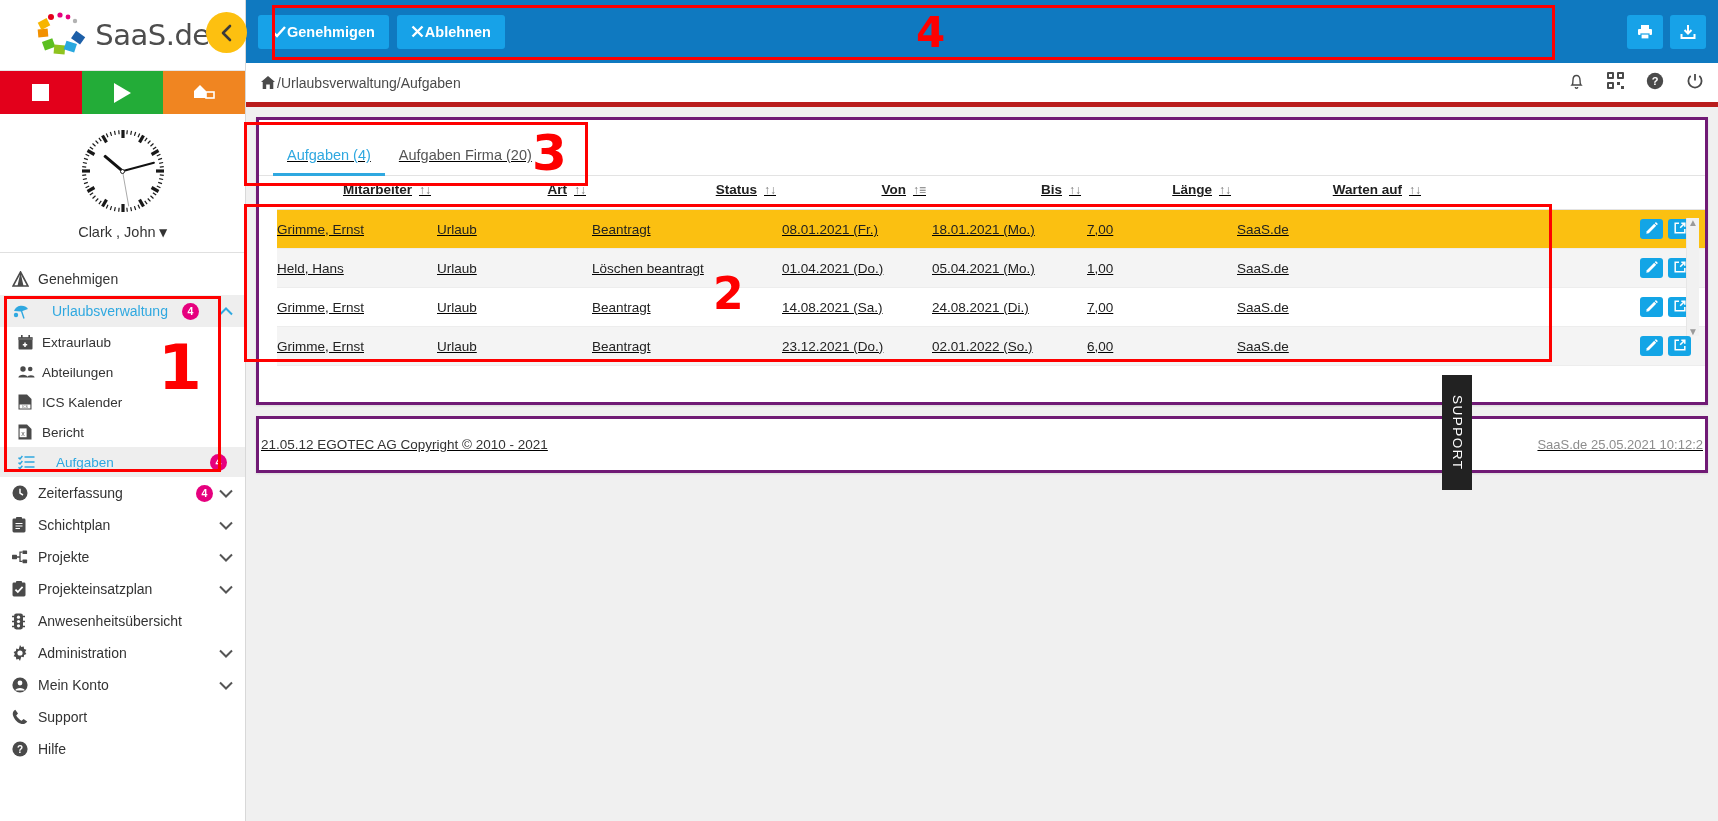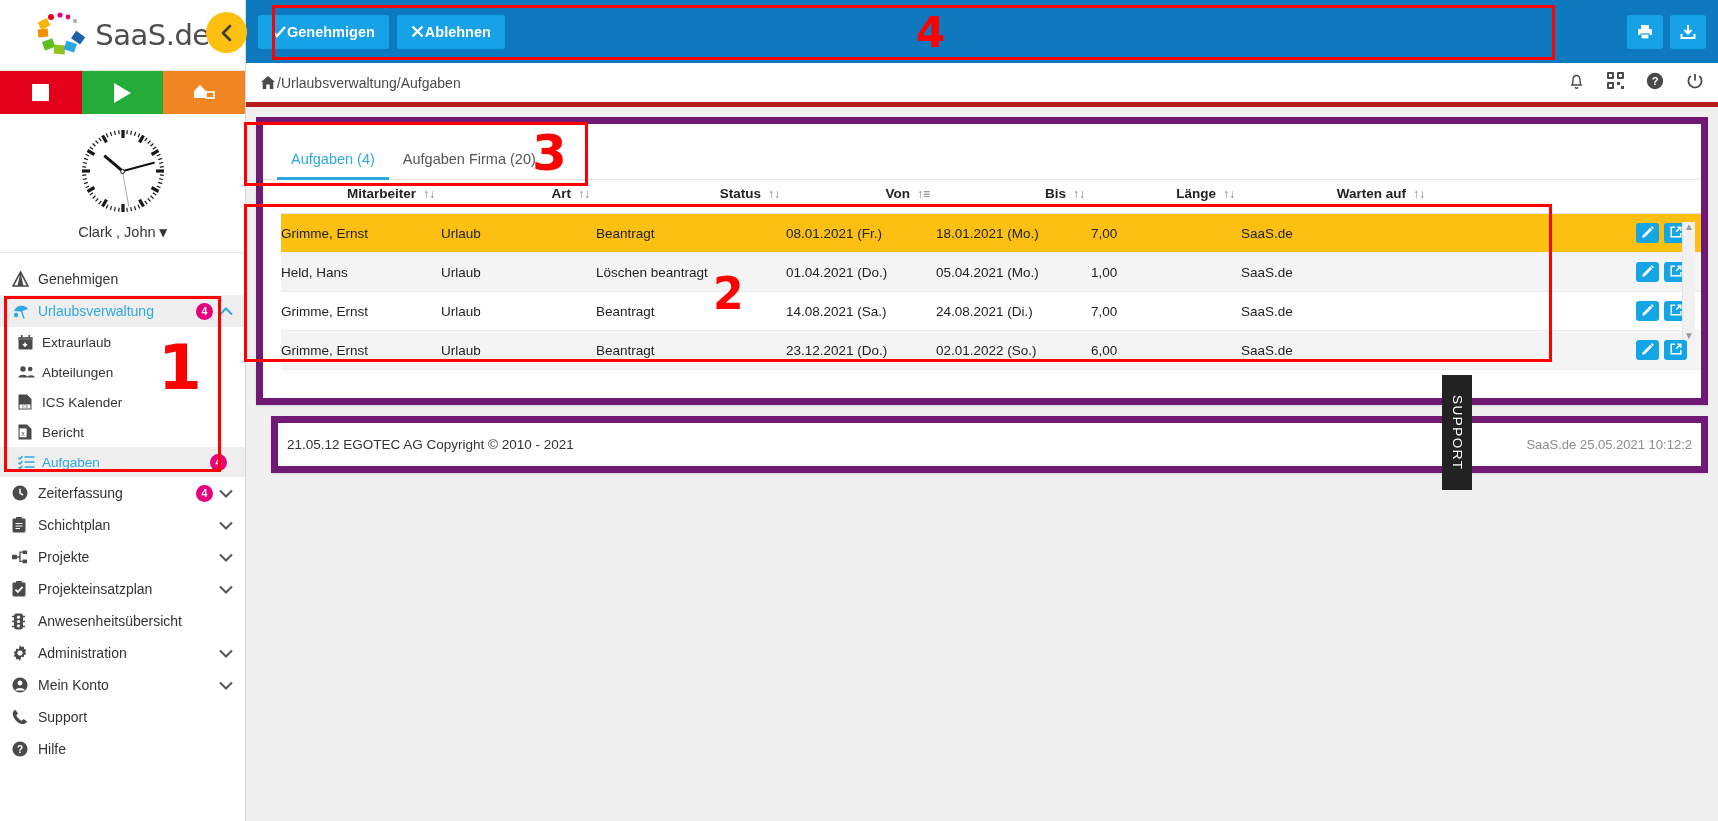--- a/index.html
+++ b/index.html
@@ -73,21 +73,21 @@
     display: flex; align-items: center;
     height: 32px; padding: 0 12px 0 12px;
     font-size: 14px; color: #333;
     cursor: pointer; position: relative;
   }
   .nav-item .ic {
     width: 26px; flex: 0 0 26px; display: flex; align-items: center; justify-content: flex-start;
     color: #4a4a4a;
   }
   .nav-item .lbl { flex: 1 1 auto; white-space: nowrap; }
-  .nav-item.active { background: #eeeeee; }
+  .nav-item.active { background: #eeeeee; gap: 14px; }
   .nav-item.active .lbl { color: #2fa8e0; }
   .nav-item.active .ic { color: #2fa8e0; }
   .nav-sub { padding-left: 18px; font-size: 13.5px; height: 30px; }
   .nav-sub .ic { width: 24px; flex: 0 0 24px; }
   .badge {
     background: #e6007e; color: #fff; border-radius: 50%;
     width: 17px; height: 17px; font-size: 10.5px;
     display: flex; align-items: center; justify-content: center;
     margin-left: auto; margin-right: 6px; font-weight: bold;
   }
@@ -139,22 +139,23 @@
   #crumbbar .right-icons { margin-left: auto; display: flex; align-items: center; gap: 22px; color: #4a4a4a; }
 
   
   #content {
     position: absolute; left: 246px; top: 107px;
     width: 1472px; height: 714px;
     background: #f0f0f0;
     padding: 10px 10px 0 10px;
   }
   .card {
-    background: #fff; border: 7px solid #701a75;
+    background: #fff; border: 3px solid #701a75;
     box-shadow: 0 1px 2px rgba(0,0,0,.10);
+    text-decoration: underline;
   }
   #panel { height: 288px; position: relative; }
 
   .tabs { display: flex; height: 56px; align-items: flex-end; padding-left: 14px;
           border-bottom: 1px solid #e3e3e3; }
   .tab {
     padding: 0 14px 12px; font-size: 14.5px; color: #555; cursor: pointer;
     position: relative;
   }
   .tab.active { color: #2fa8e0; }
@@ -187,21 +188,21 @@
   #vscroll {
     position: absolute; right: 6px; top: 42px; width: 13px; height: 118px;
     background: #f1f1f1; border-left: 1px solid #e6e6e6;
   }
   #vscroll .arrow { position: absolute; left: 0; right: 0; text-align: center;
       color: #9a9a9a; font-size: 10px; }
   #vscroll .arrow.t { top: -1px; }
   #vscroll .arrow.b { bottom: -1px; }
 
   #footercard { margin-top: 11px; height: 57px; display: flex; align-items: center;
-                padding: 0 9px; margin-left: 15px; }
+                padding: 0 2px; }
   .foot-left { font-size: 13.5px; color: #333; }
   .foot-right { margin-left: auto; font-size: 13px; color: #8d8d8d; }
 
   
   #support-tab {
     position: absolute; right: 0; top: 375px;
     width: 30px; height: 115px; background: #222;
     color: #fff; font-size: 13.5px; letter-spacing: 1.5px;
     display: flex; align-items: center; justify-content: center;
     z-index: 30;

